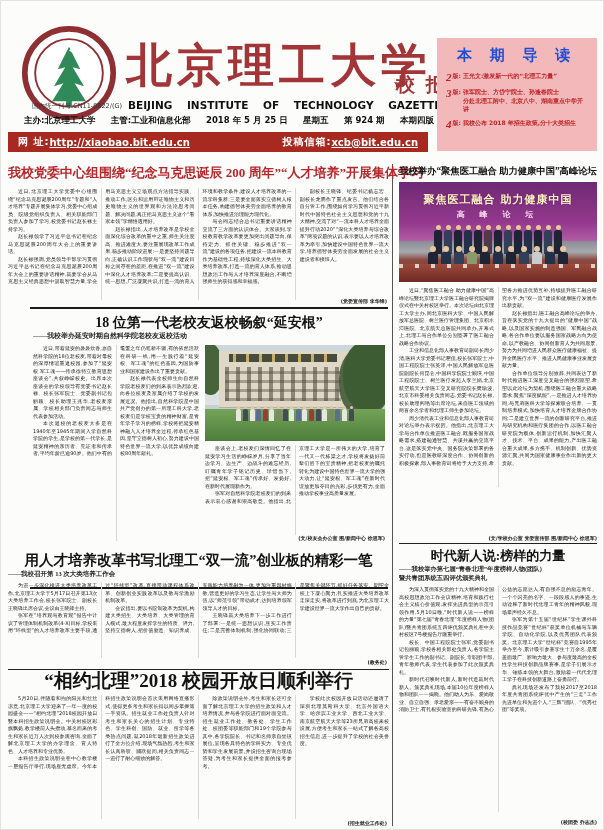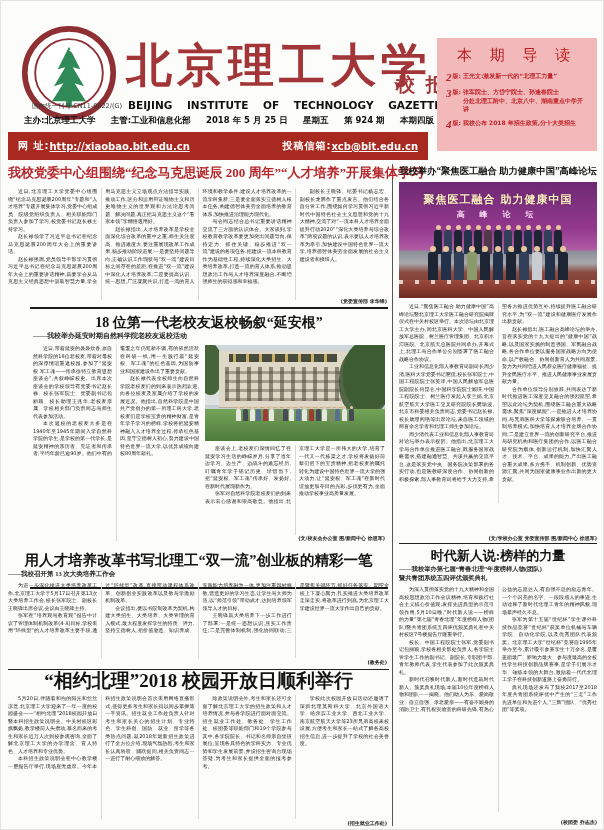--- a/index.html
+++ b/index.html
@@ -10,30 +10,30 @@
   .logo{position:absolute;left:22px;top:26px;width:94px;height:94px;}
   .issue-code{position:absolute;left:32px;top:102px;font-size:6.5px;color:#333;white-space:nowrap;}
   .paper-title{position:absolute;left:126px;top:40px;font-family:"Liberation Serif",serif;
                font-weight:bold;font-size:46px;line-height:52px;color:#a23537;letter-spacing:5px;white-space:nowrap;}
   .paper-title-suffix{position:absolute;left:396px;top:72px;font-family:"Liberation Serif",serif;
                font-weight:bold;font-size:19px;color:#a23537;letter-spacing:3px;white-space:nowrap;}
   .english-title{position:absolute;left:128px;top:99px;width:306px;font-size:10.5px;font-weight:bold;
                color:#111;word-spacing:11px;white-space:nowrap;}
   .info-line{position:absolute;left:24px;top:115px;width:410px;display:flex;justify-content:space-between;
                font-size:8.5px;font-weight:bold;color:#111;white-space:nowrap;}
-  .red-bar{position:absolute;left:8px;top:132px;width:420px;height:28px;background:#a8291f;
+  .red-bar{position:absolute;left:8px;top:132px;width:420px;height:20px;background:#a8291f;
                display:flex;align-items:center;justify-content:space-between;padding:0 10px;box-sizing:border-box;}
   .red-bar .lbl{color:#fff;font-weight:bold;font-size:10px;letter-spacing:1px;}
   .red-bar .lnk{color:#fff;font-weight:bold;font-size:10px;text-decoration:underline;}
   .red-bar .grp{display:flex;align-items:center;}
 
   
   .guide{position:absolute;left:437px;top:38px;width:160px;height:113px;background:#f3b9ba;
          box-sizing:border-box;padding:8px 9px 0 9px;}
-  .guide-title{text-align:center;color:#b91c1c;font-weight:normal;font-size:15px;letter-spacing:7px;
+  .guide-title{text-align:center;color:#1d4ed8;font-weight:bold;font-size:15px;letter-spacing:7px;
          font-family:"Liberation Serif",serif;margin-bottom:7px;white-space:nowrap;}
   .guide-item{color:#bf2329;font-size:6px;line-height:8px;margin-bottom:6px;display:flex;align-items:flex-start;}
   .guide-num{font-family:"Liberation Serif",serif;font-style:italic;font-weight:bold;font-size:11px;
          line-height:10px;margin-right:1px;}
   .guide-suffix{font-weight:bold;margin-right:2px;}
   .guide-text{font-weight:bold;}
   .guide-text2{font-weight:bold;padding-left:0;margin-top:1px;}
 
   
   .v-main{position:absolute;left:392px;top:164px;width:1px;height:662px;background:#555;}
@@ -62,21 +62,21 @@
   #art-forum{left:399px;top:164px;width:198px;height:379px;}
   #art-forum .body-txt{margin-top:5px;height:200px;column-count:2;}
   #art-talent{left:8px;top:551px;width:381px;height:116px;}
   #art-talent .body-txt{margin-top:4px;height:76px;column-count:4;}
   #art-open{left:8px;top:672px;width:381px;height:154px;}
   #art-open .body-txt{margin-top:5px;height:124px;column-count:4;}
   #art-models{left:399px;top:547px;width:198px;height:280px;}
   #art-models .body-txt{margin-top:4px;height:226px;column-count:2;}
 
   
-  .photo-forum{position:relative;width:198px;height:116px;margin-top:4px;overflow:hidden;
+  .photo-forum{position:relative;width:198px;height:100px;margin-top:4px;overflow:hidden;
                background:linear-gradient(#6e2a74 0%,#93388d 40%,#b05aa4 58%,#8d8f98 60%,#a7a9ad 70%,#8a4a40 78%,#7c3027 100%);}
   .photo-forum .banner1{position:absolute;top:10px;width:100%;text-align:center;color:#fdf0c0;
                font-weight:bold;font-size:11px;letter-spacing:1px;text-shadow:0 0 2px #5d1f62;white-space:nowrap;}
   .photo-forum .banner2{position:absolute;top:27px;width:100%;text-align:center;color:#f6d9ef;
                font-weight:bold;font-size:8px;letter-spacing:6px;white-space:nowrap;}
   .prow{position:absolute;left:0;width:100%;display:flex;justify-content:center;align-items:flex-end;}
   .prow.back{top:48px;}
   .prow.front{top:70px;}
   .fig{position:relative;width:8px;height:24px;background:#1d2433;border-radius:3px 3px 0 0;margin:0 1px;}
   .fig::before{content:"";position:absolute;top:-5px;left:1.5px;width:5px;height:5px;border-radius:50%;background:#e9c69e;}

